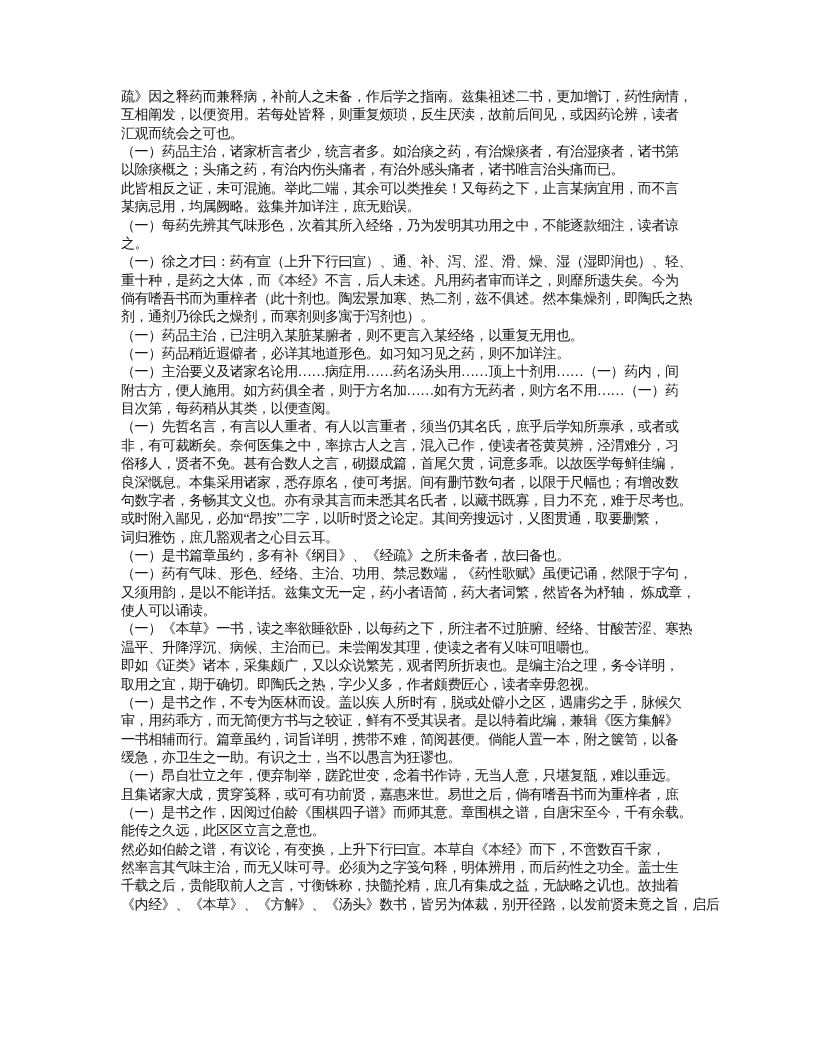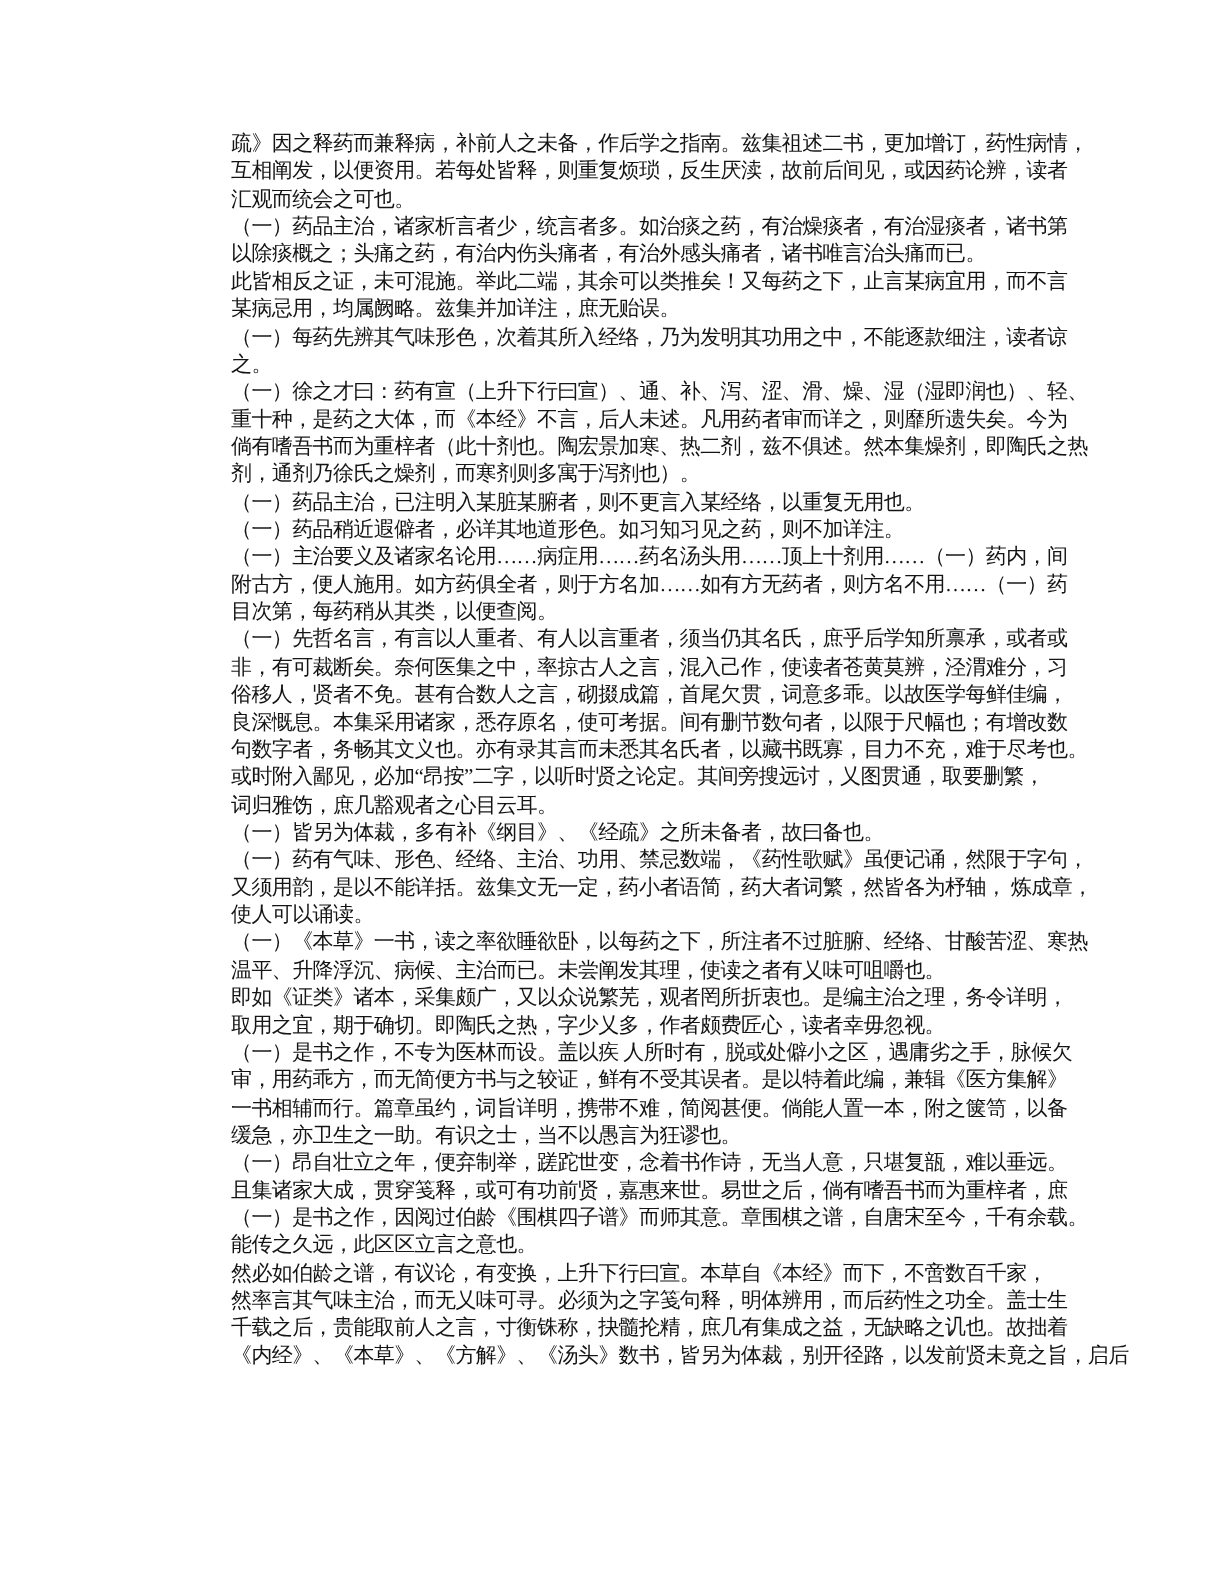--- a/index.html
+++ b/index.html
@@ -22,21 +22,20 @@
     font-family: "Liberation Serif", "DejaVu Serif", serif;
     font-size: 14px;
     color: #141414;
   }
   .line {
     height: 18.37px;
     line-height: 18.37px;
     white-space: pre;
     letter-spacing: -0.4px;
     overflow: visible;
-    margin-left: 33px;
   }
 </style>
 </head>
 <body>
 
 <div class="sheet">
   <div class="text-block" id="text-block">
       <div class="line">疏》因之释药而兼释病，补前人之未备，作后学之指南。兹集祖述二书，更加增订，药性病情，</div>
       <div class="line">互相阐发，以便资用。若每处皆释，则重复烦琐，反生厌渎，故前后间见，或因药论辨，读者</div>
       <div class="line">汇观而统会之可也。</div>
@@ -55,21 +54,21 @@
       <div class="line">（一）主治要义及诸家名论用……病症用……药名汤头用……顶上十剂用……（一）药内，间</div>
       <div class="line">附古方，便人施用。如方药俱全者，则于方名加……如有方无药者，则方名不用……（一）药</div>
       <div class="line">目次第，每药稍从其类，以便查阅。</div>
       <div class="line">（一）先哲名言，有言以人重者、有人以言重者，须当仍其名氏，庶乎后学知所禀承，或者或</div>
       <div class="line">非，有可裁断矣。奈何医集之中，率掠古人之言，混入己作，使读者苍黄莫辨，泾渭难分，习</div>
       <div class="line">俗移人，贤者不免。甚有合数人之言，砌掇成篇，首尾欠贯，词意多乖。以故医学每鲜佳编，</div>
       <div class="line">良深慨息。本集采用诸家，悉存原名，使可考据。间有删节数句者，以限于尺幅也；有增改数</div>
       <div class="line">句数字者，务畅其文义也。亦有录其言而未悉其名氏者，以藏书既寡，目力不充，难于尽考也。</div>
       <div class="line">或时附入鄙见，必加“昂按”二字，以听时贤之论定。其间旁搜远讨，乂图贯通，取要删繁，</div>
       <div class="line">词归雅饬，庶几豁观者之心目云耳。</div>
-      <div class="line">（一）皆另为体裁，多有补《纲目》、《经疏》之所未备者，故曰备也。</div>
+      <div class="line">（一）是书篇章虽约，多有补《纲目》、《经疏》之所未备者，故曰备也。</div>
       <div class="line">（一）药有气味、形色、经络、主治、功用、禁忌数端，《药性歌赋》虽便记诵，然限于字句，</div>
       <div class="line">又须用韵，是以不能详括。兹集文无一定，药小者语简，药大者词繁，然皆各为杼轴， 炼成章，</div>
       <div class="line">使人可以诵读。</div>
       <div class="line">（一）《本草》一书，读之率欲睡欲卧，以每药之下，所注者不过脏腑、经络、甘酸苦涩、寒热</div>
       <div class="line">温平、升降浮沉、病候、主治而已。未尝阐发其理，使读之者有乂味可咀嚼也。</div>
       <div class="line">即如《证类》诸本，采集颇广，又以众说繁芜，观者罔所折衷也。是编主治之理，务令详明，</div>
       <div class="line">取用之宜，期于确切。即陶氏之热，字少乂多，作者颇费匠心，读者幸毋忽视。</div>
       <div class="line">（一）是书之作，不专为医林而设。盖以疾 人所时有，脱或处僻小之区，遇庸劣之手，脉候欠</div>
       <div class="line">审，用药乖方，而无简便方书与之较证，鲜有不受其误者。是以特着此编，兼辑《医方集解》</div>
       <div class="line">一书相辅而行。篇章虽约，词旨详明，携带不难，简阅甚便。倘能人置一本，附之箧笥，以备</div>

